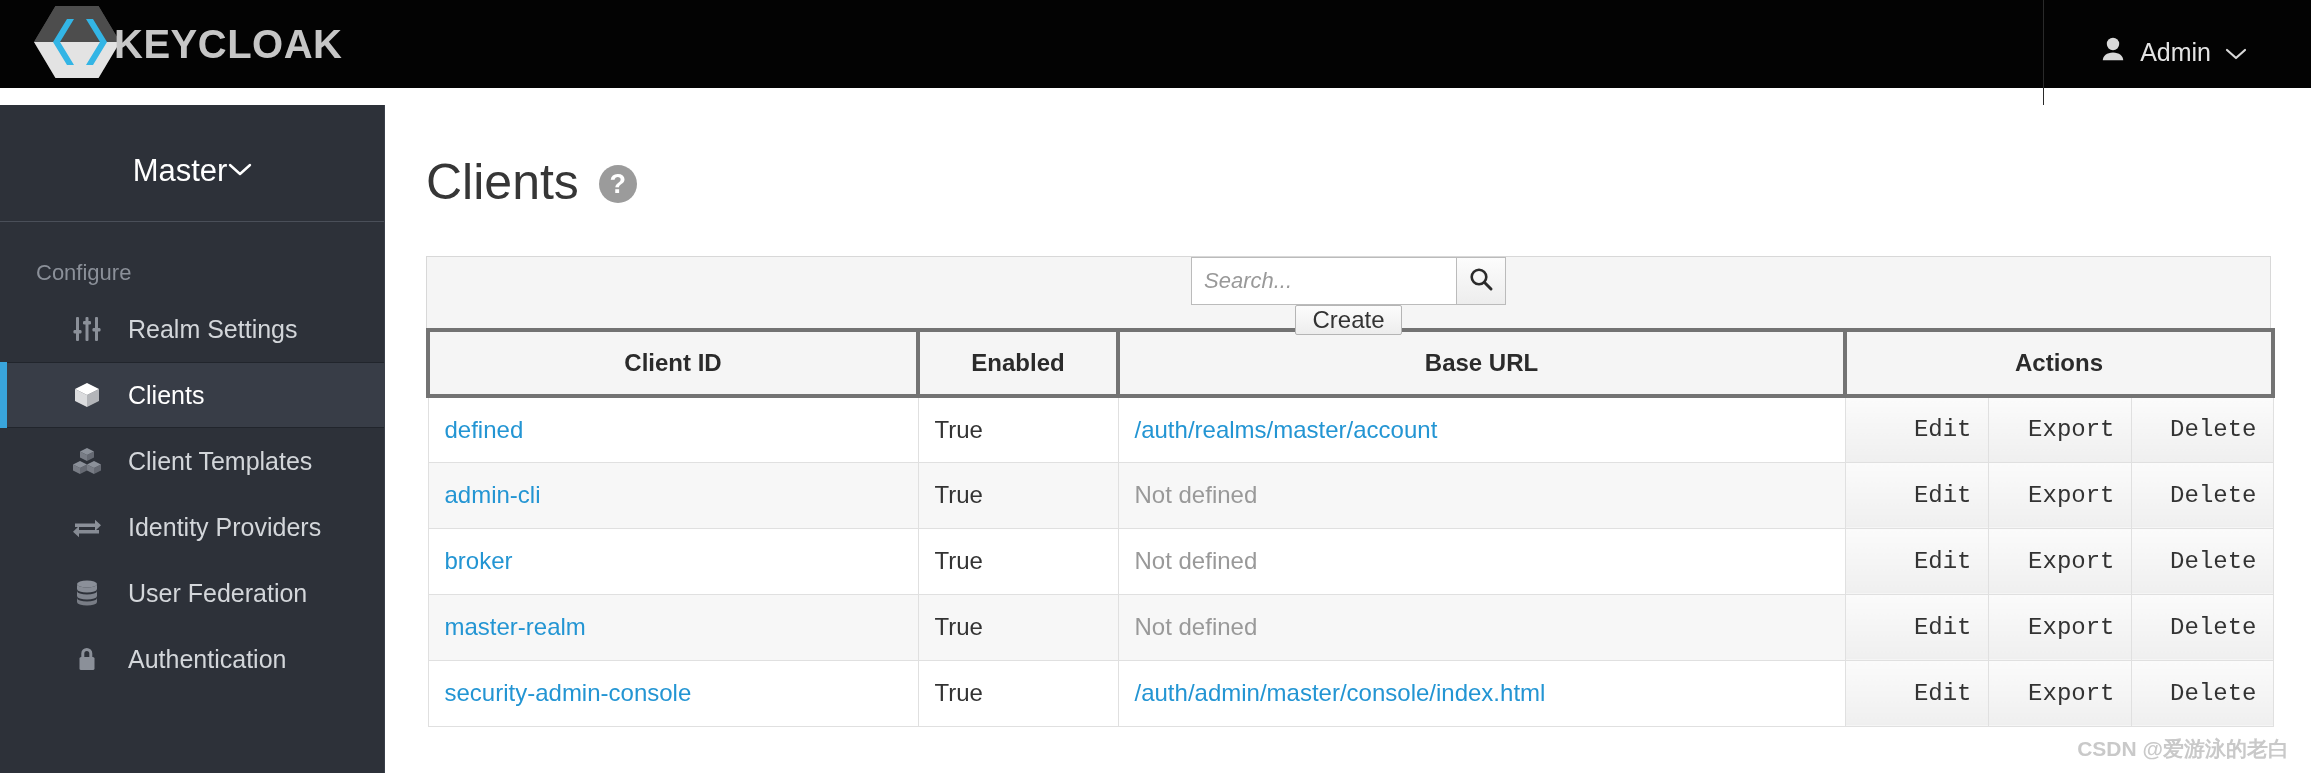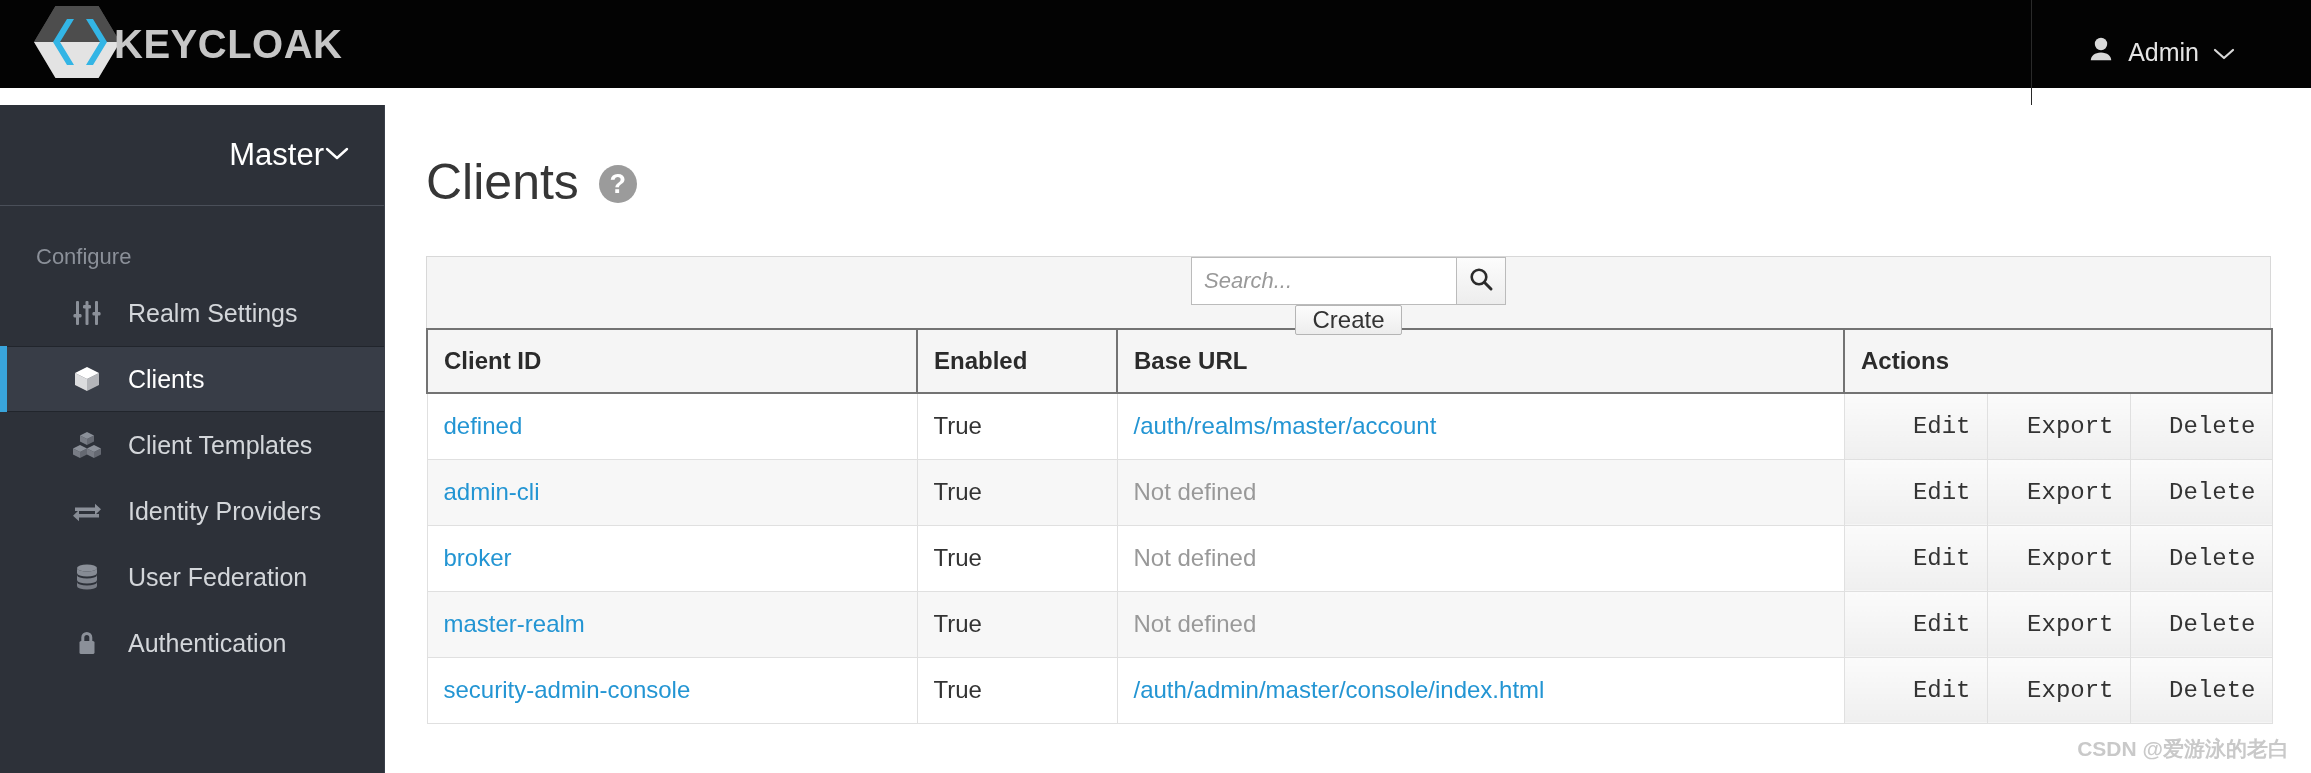--- a/index.html
+++ b/index.html
@@ -41,21 +41,21 @@
     letter-spacing: 0.5px;
     color: #c6c6c6;
     margin-left: -6px;
     line-height: 1;
     font-family: "Liberation Sans", sans-serif;
   }
 
   .topbar-right {
     position: absolute;
     top: 0;
-    right: 16px;
+    right: 4px;
     height: 105px;
     display: flex;
     align-items: center;
     padding-right: 60px;
     border-left: 1px solid #2a2a2a;
     padding-left: 56px;
   }
   .user-menu {
     display: flex;
     align-items: center;
@@ -73,24 +73,25 @@
     top: 105px; left: 0;
     width: 385px;
     height: 668px;
     background: #2d3139;
     border-right: 1px solid #3a3f49;
   }
   .realm-selector {
     height: 101px;
     display: flex;
     align-items: center;
-    justify-content: flex-end;
+    justify-content: center;
     padding: 0 34px 0 36px;
     border-bottom: 1px solid #4a4f59;
     cursor: pointer;
+    margin-top: 16px;
   }
   .realm-name {
     color: #ffffff;
     font-size: 31px;
     font-weight: normal;
   }
   .realm-caret { display: block; }
 
   .nav-section-label {
     color: #8b9099;
@@ -227,22 +228,22 @@
 
   
   table.clients {
     width: 1845px;
     border-collapse: collapse;
     table-layout: fixed;
     font-size: 24px;
   }
   table.clients th {
     background: #f5f5f5;
-    border: 2px solid #737373;
-    text-align: left;
+    border: 4px solid #737373;
+    text-align: center;
     font-weight: bold;
     color: #2b2b2b;
     padding: 17px 16px;
     height: 60px;
   }
   table.clients td {
     border: 1px solid #e0e0e0;
     padding: 17px 16px;
     height: 66px;
     vertical-align: middle;

